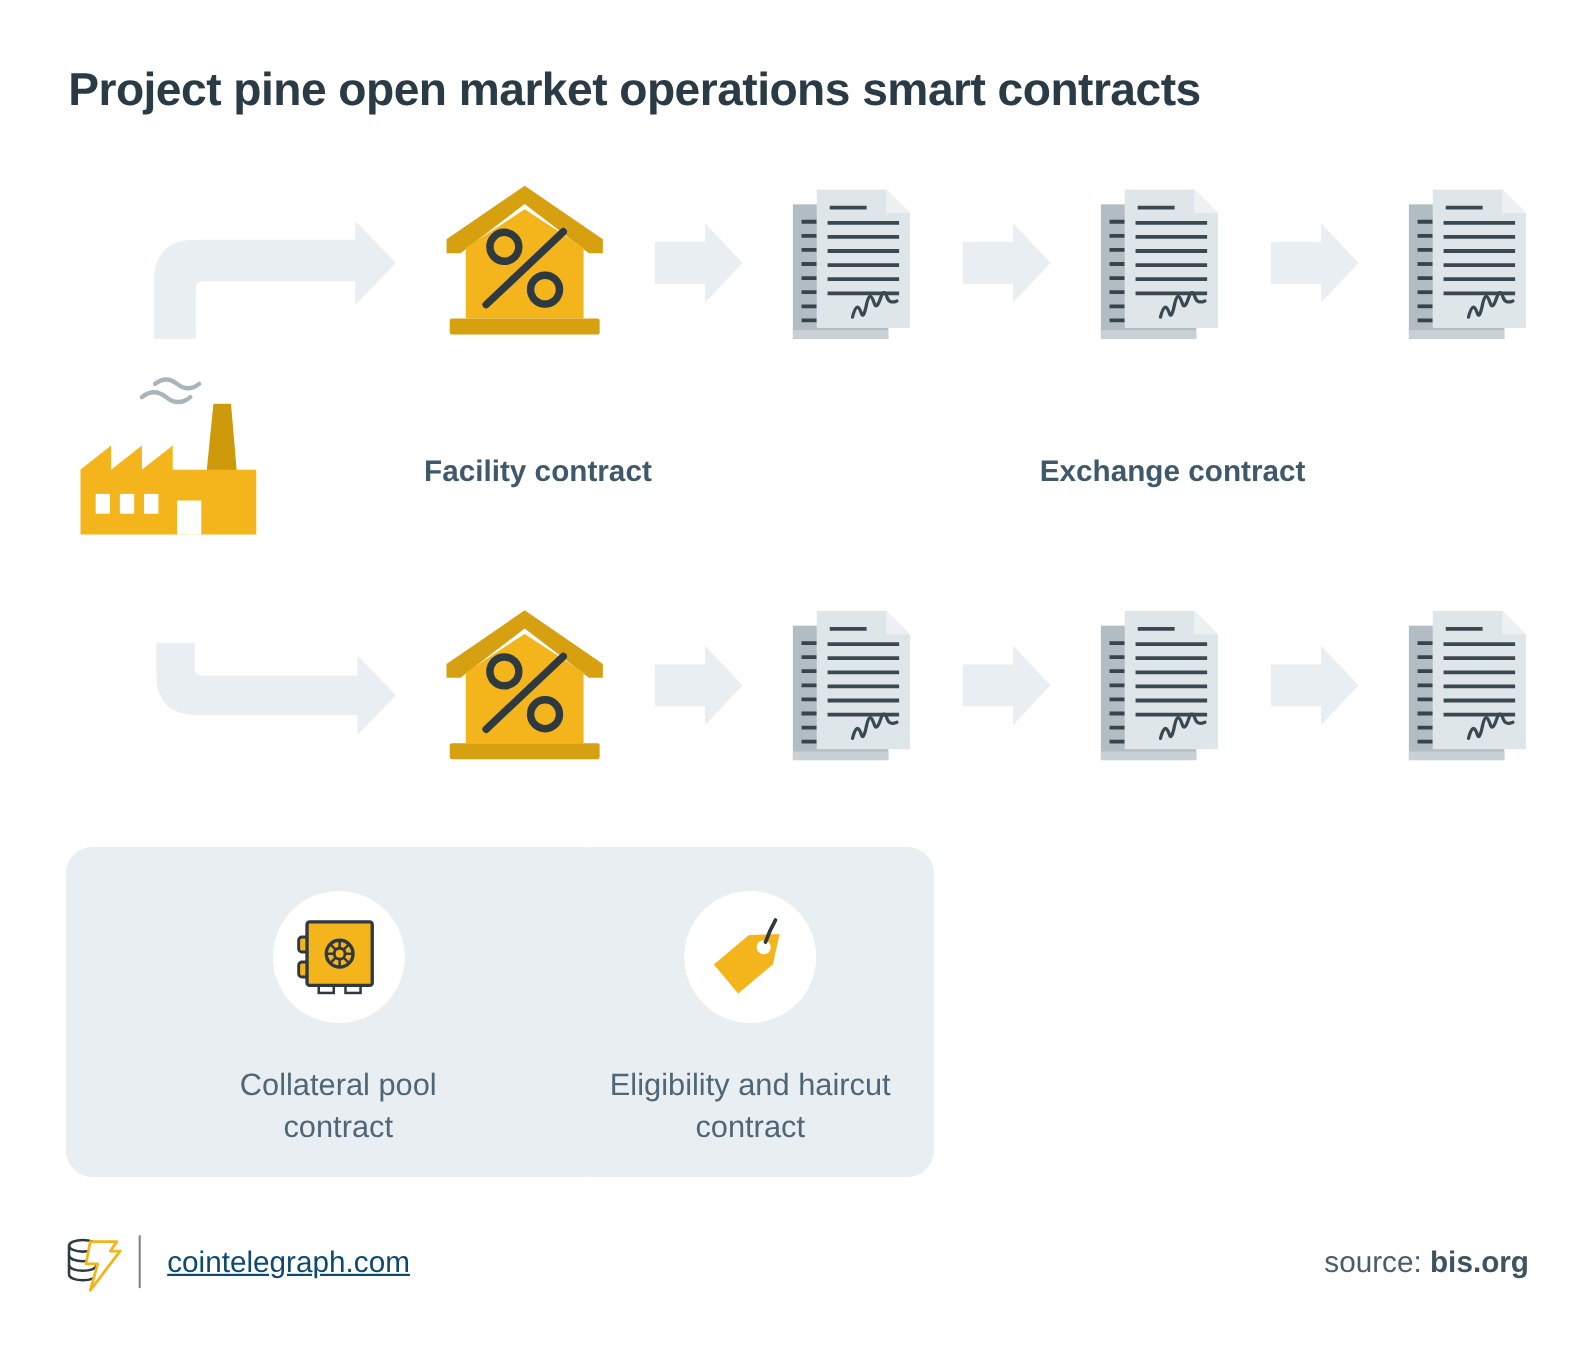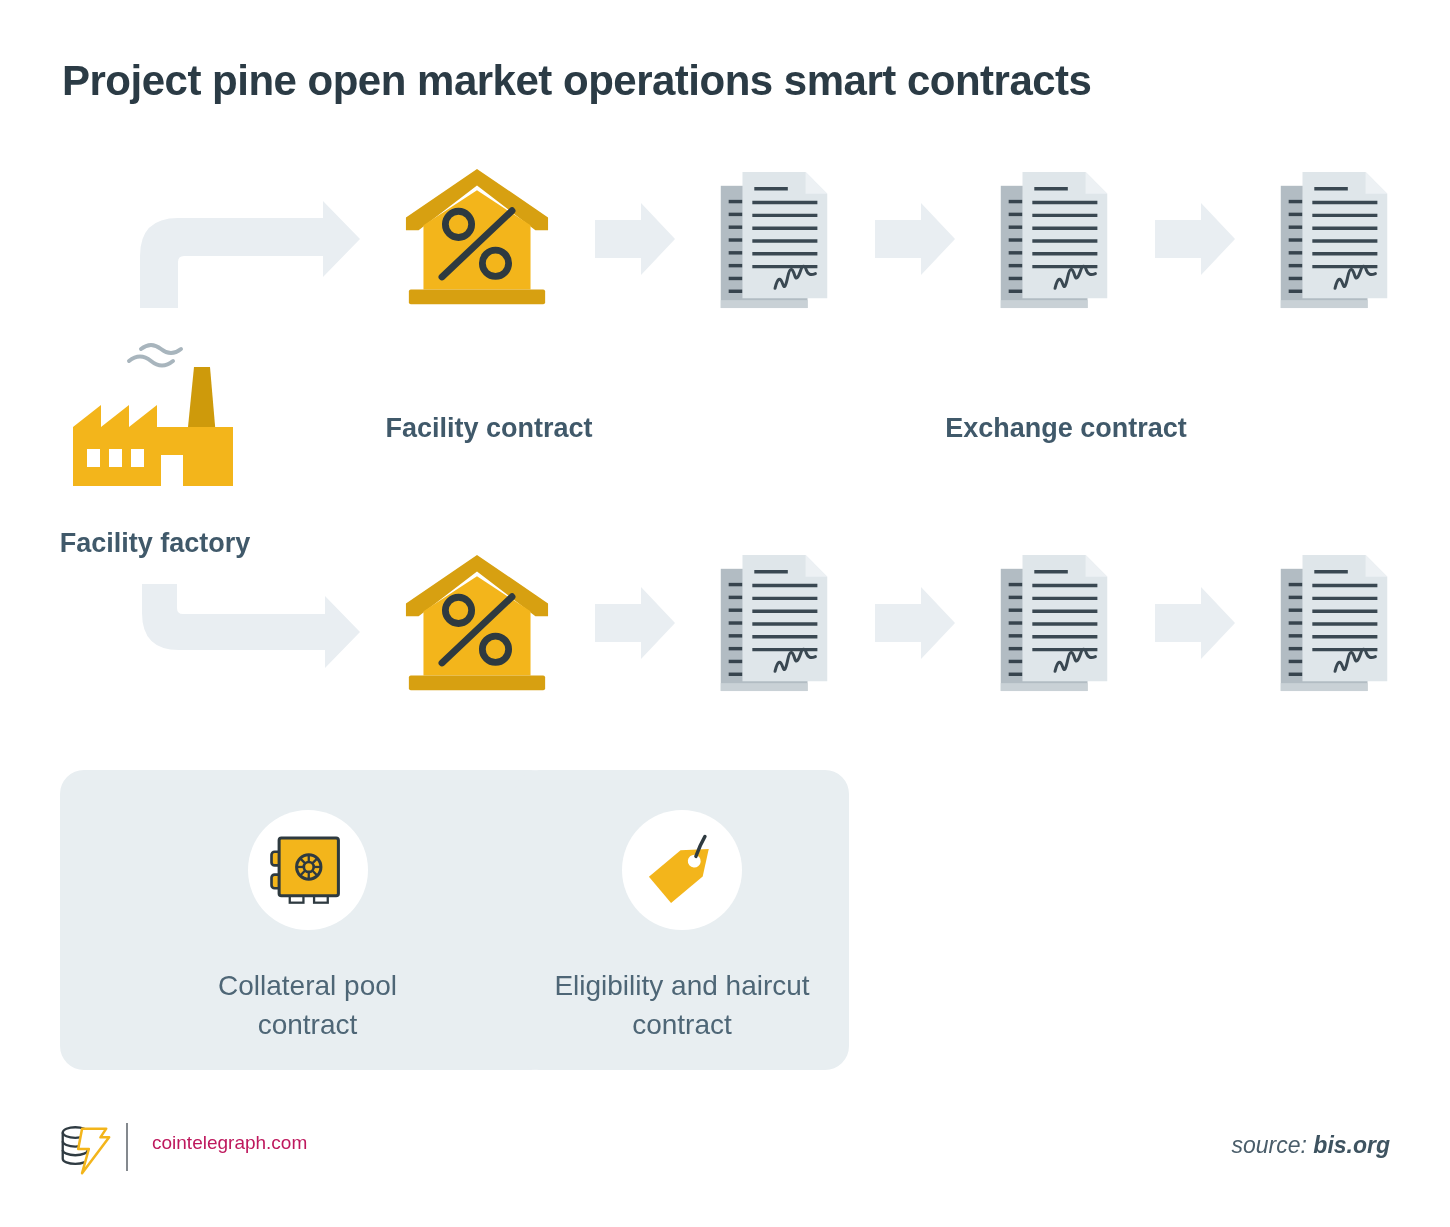--- a/index.html
+++ b/index.html
@@ -50,32 +50,32 @@
     left: 0; right: 0;
     top: 196px;
     text-align: center;
     font-size: 28px;
     line-height: 39px;
     color: #4E6676;
     white-space: pre-line;
   }
   .footer-site {
     left: 152px; top: 1132px;
-    font-size: 19px;
-    color: #be185d;
+    font-size: 27px;
+    color: #0c4a6e;
+    text-decoration: underline;
   }
   .footer-divider {
     left: 126px; top: 1123px;
     width: 2px; height: 48px;
     background: #84898E;
   }
   .footer-source {
     right: 60px; top: 1132px;
-    font-size: 23px;
-    font-style: italic;
+    font-size: 27px;
     color: #4A5D6A;
     text-align: right;
     white-space: nowrap;
   }
   .footer-source b { color: #3E5360; font-weight: bold; }
   svg { display: block; }
 </style>
 </head>
 <body>
 
@@ -237,21 +237,20 @@
   </span>
 
   <div class="abs flow-label" style="left:936px; top:413px; width:260px">Exchange contract</div>
   <div class="abs flow-label" style="left:374px; top:413px; width:230px">Facility contract</div>
 
   <span class="abs" style="left:73px; top:337px">
     <svg width="162" height="180">
         <use href="#sym-factory"></use>
       </svg>
   </span>
-  <div class="abs flow-label" style="left:30px; top:528px; width:250px">Facility factory</div>
 
   <span class="abs" style="left:142px; top:584px">
     <svg width="218" height="86">
         <use href="#sym-elbow-down"></use>
       </svg>
   </span>
   <span class="abs" style="left:404px; top:553px">
     <svg width="146" height="141">
         <use href="#sym-house"></use>
       </svg>

